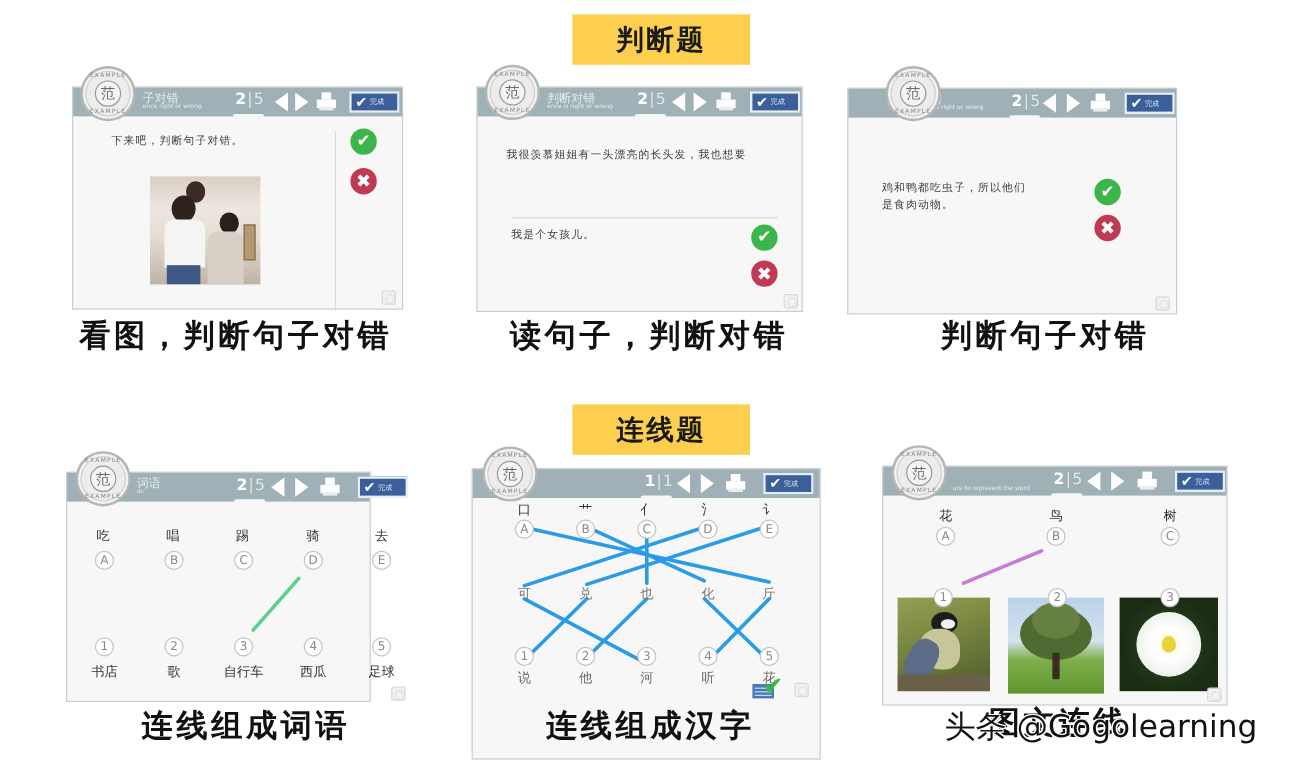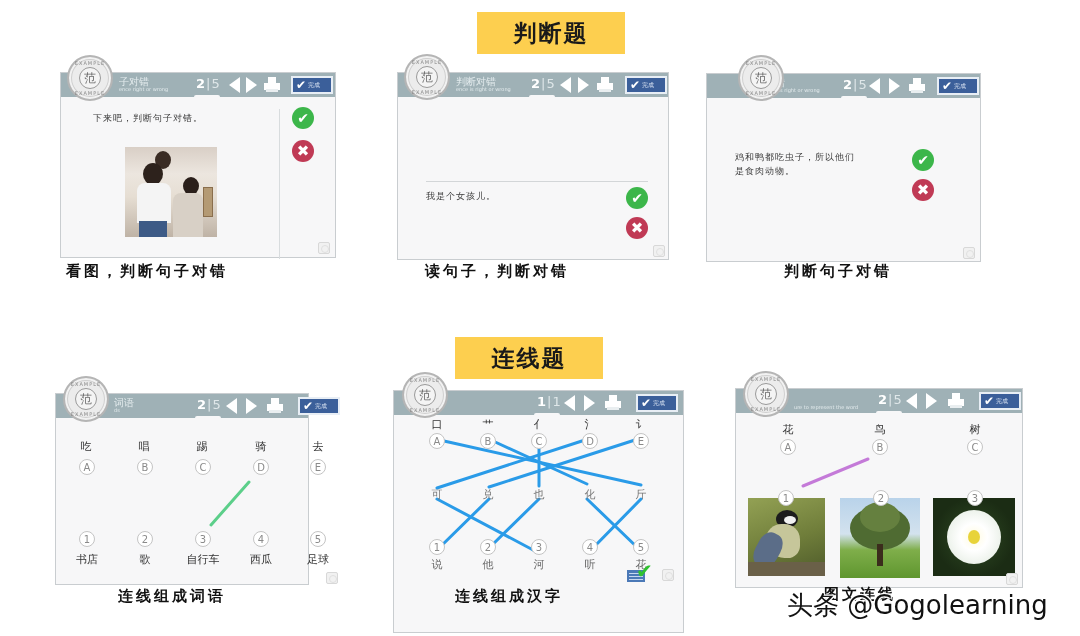--- a/index.html
+++ b/index.html
@@ -76,21 +76,21 @@
     position: absolute; width: 12px; height: 12px; border: 1px solid #d8d8d8; border-radius: 2px; background: #f1f1f1;
   }
   .expand-icon::after {
     content: ""; position: absolute; left: 2px; top: 2px; width: 6px; height: 6px; border-radius: 50%; border: 1px solid #e0e0e0;
   }
 
   .vdivider { position: absolute; width: 1px; background: #d8dcde; }
   .hdivider { position: absolute; height: 1px; background: #d3d6d8; }
 
   .caption {
-    position: absolute; font-size: 15px; font-weight: bold; color: #111; letter-spacing: 3px; white-space: nowrap;
+    position: absolute; font-size: 26px; font-weight: bold; color: #111; letter-spacing: 3px; white-space: nowrap;
   }
 
   .photo-family {
     position: absolute;
     background: linear-gradient(180deg, #d9cfc6 0%, #ece6df 30%, #e6ded3 55%, #bfb3a6 100%);
     overflow: hidden;
   }
   .photo-family .p { position: absolute; border-radius: 50%; }
 
   .cell-top, .cell-bot {
@@ -111,21 +111,21 @@
   }
 
   .list-icon { position: absolute; width: 18px; height: 12px; background: #4b79b7; }
   .list-icon i { position: absolute; left: 2px; right: 2px; height: 1px; background: #c7d7ef; }
   .big-check { position: absolute; color: #2fc12f; font-size: 20px; font-weight: bold; }
 </style>
 </head>
 <body>
 
 <div class="section-label" style="left:477px;top:12px;">判断题</div>
-<div class="section-label" style="left:455px;top:337px;">连线题</div>
+<div class="section-label" style="left:477px;top:337px;">连线题</div>
 
 <div class="panel" style="left:60px;top:72px;width:276px;height:186px;">
   <div class="bar">
     <span class="title">子对错</span>
     <span class="subtitle">ence right or wrong</span>
     <span class="pager" style="left:135px;"><span>2</span><span class="sep">|</span><span class="total">5</span></span>
     <span class="pager-underline" style="left:133px;"></span>
     <span class="nav prev" style="left:168px;"></span>
     <span class="nav next" style="left:185px;"></span>
     <span class="print" style="left:203px;">
@@ -171,20 +171,21 @@
     <span class="print" style="left:199px;">
         <span class="top"></span>
         <span class="body"></span>
         <span class="tray"></span>
       </span>
     <span class="done" style="left:227px;">
         <span class="check">✔</span>
         <span class="lbl">完成</span>
       </span>
   </div>
+  <div class="sentence" style="left:24px;top:50px;">我很羡慕姐姐有一头漂亮的长头发，我也想要</div>
   <div class="hdivider" style="left:28px;top:108px;width:222px;"></div>
   <div class="sentence" style="left:28px;top:116px;">我是个女孩儿。</div>
   <div class="ok-btn" style="left:228px;top:114px;">✔</div>
   <div class="no-btn" style="left:228px;top:144px;">✖</div>
   <div class="expand-icon" style="left:255px;top:172px;"></div>
 </div>
 <div class="stamp" style="left:404px;top:54px;">
     <span class="ring-top">EXAMPLE</span>
     <span class="inner">范</span>
     <span class="ring-bot">EXAMPLE</span>

